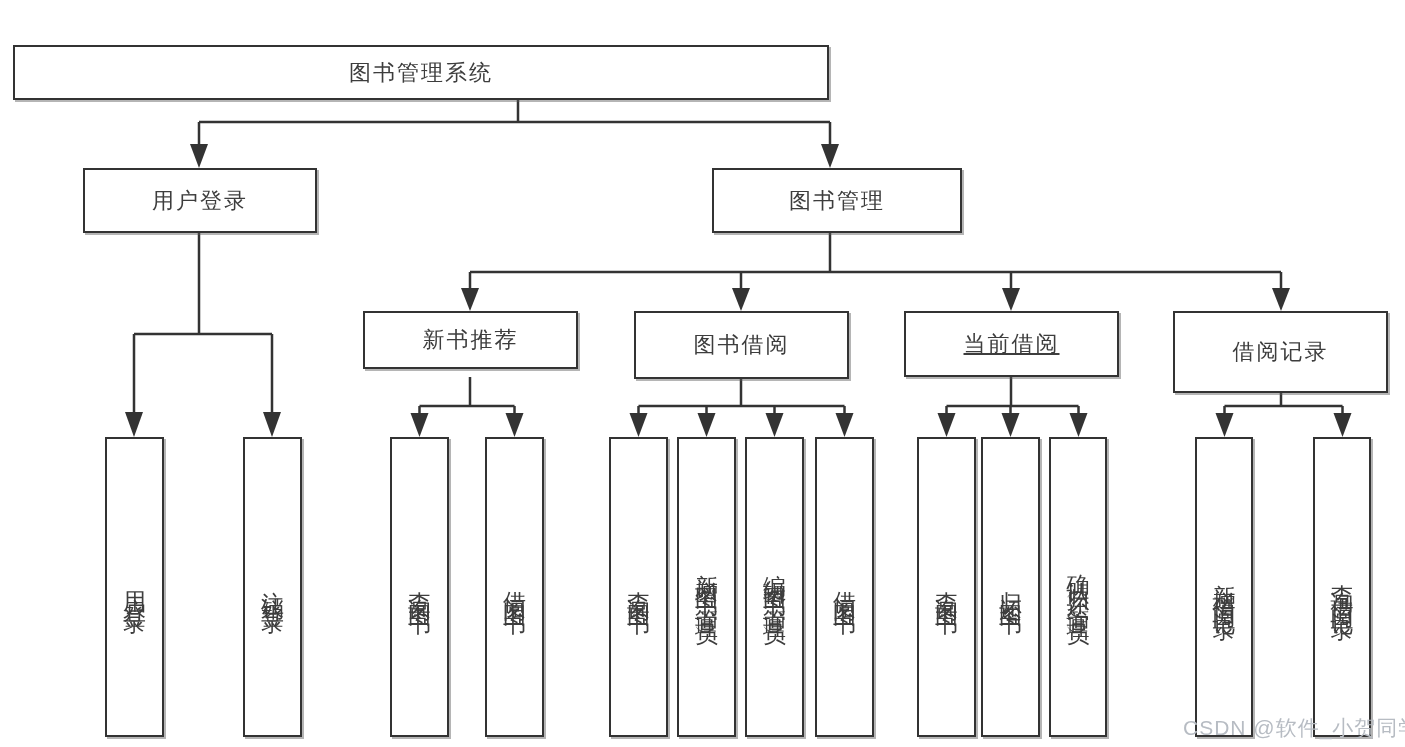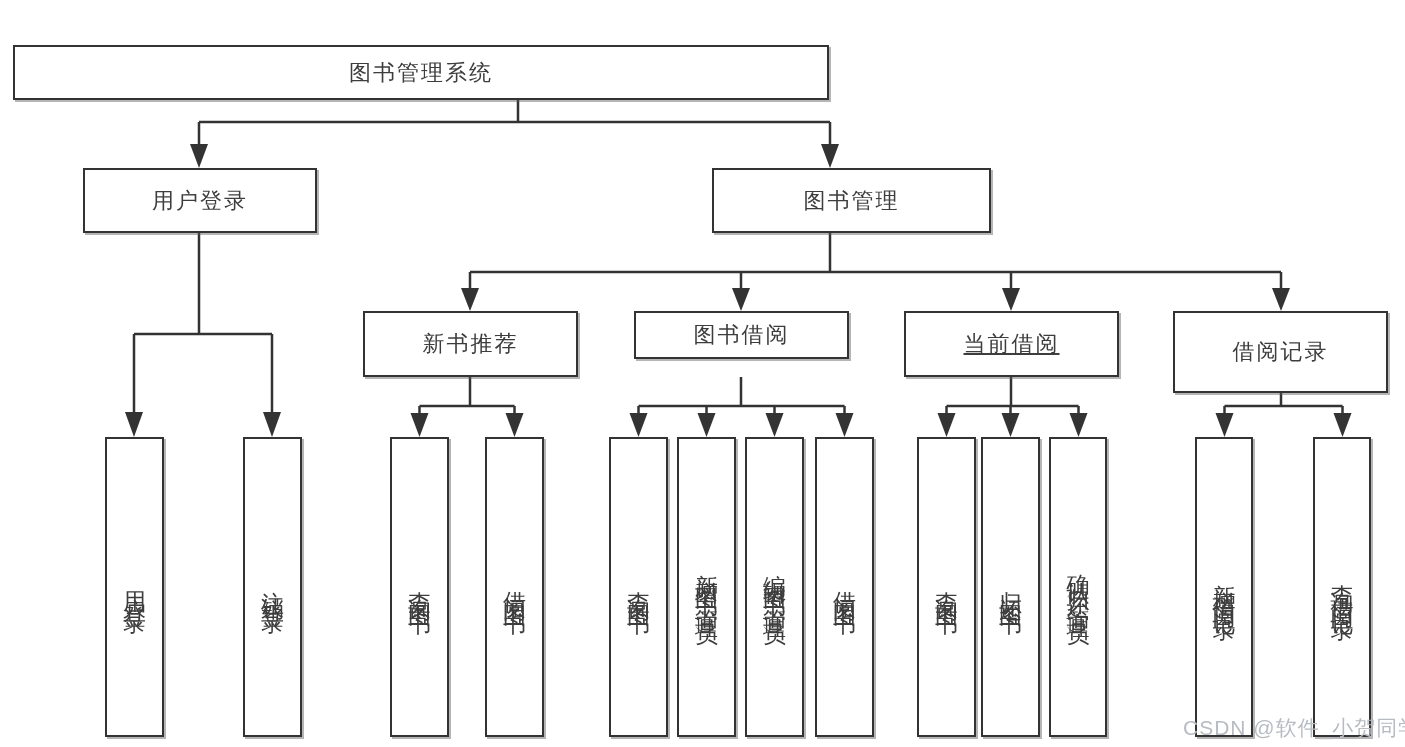--- a/index.html
+++ b/index.html
@@ -109,28 +109,28 @@
     </g>
   </svg>
 
   <div class="box" style="left:13px; top:13px; width:816px; height:55px;margin-top:32px;">
     <span class="hlabel">图书管理系统</span>
   </div>
 
   <div class="box" style="left:83px; top:168px; width:234px; height:65px;">
     <span class="hlabel">用户登录</span>
   </div>
-  <div class="box" style="left:712px; top:168px; width:279px; height:65px;">
+  <div class="box" style="left:712px; top:168px; width:250px; height:65px;">
     <span class="hlabel">图书管理</span>
   </div>
 
-  <div class="box" style="left:363px; top:311px; width:215px; height:66px;">
+  <div class="box" style="left:363px; top:311px; width:215px; height:58px;">
     <span class="hlabel">新书推荐</span>
   </div>
-  <div class="box" style="left:634px; top:311px; width:215px; height:48px;">
+  <div class="box" style="left:634px; top:311px; width:215px; height:68px;">
     <span class="hlabel">图书借阅</span>
   </div>
   <div class="box" style="left:904px; top:311px; width:215px; height:66px;text-decoration:underline;">
     <span class="hlabel">当前借阅</span>
   </div>
   <div class="box" style="left:1173px; top:311px; width:215px; height:82px;">
     <span class="hlabel">借阅记录</span>
   </div>
 
   <div class="box vbox" style="left:105px; top:437px; width:59px; height:300px;">

